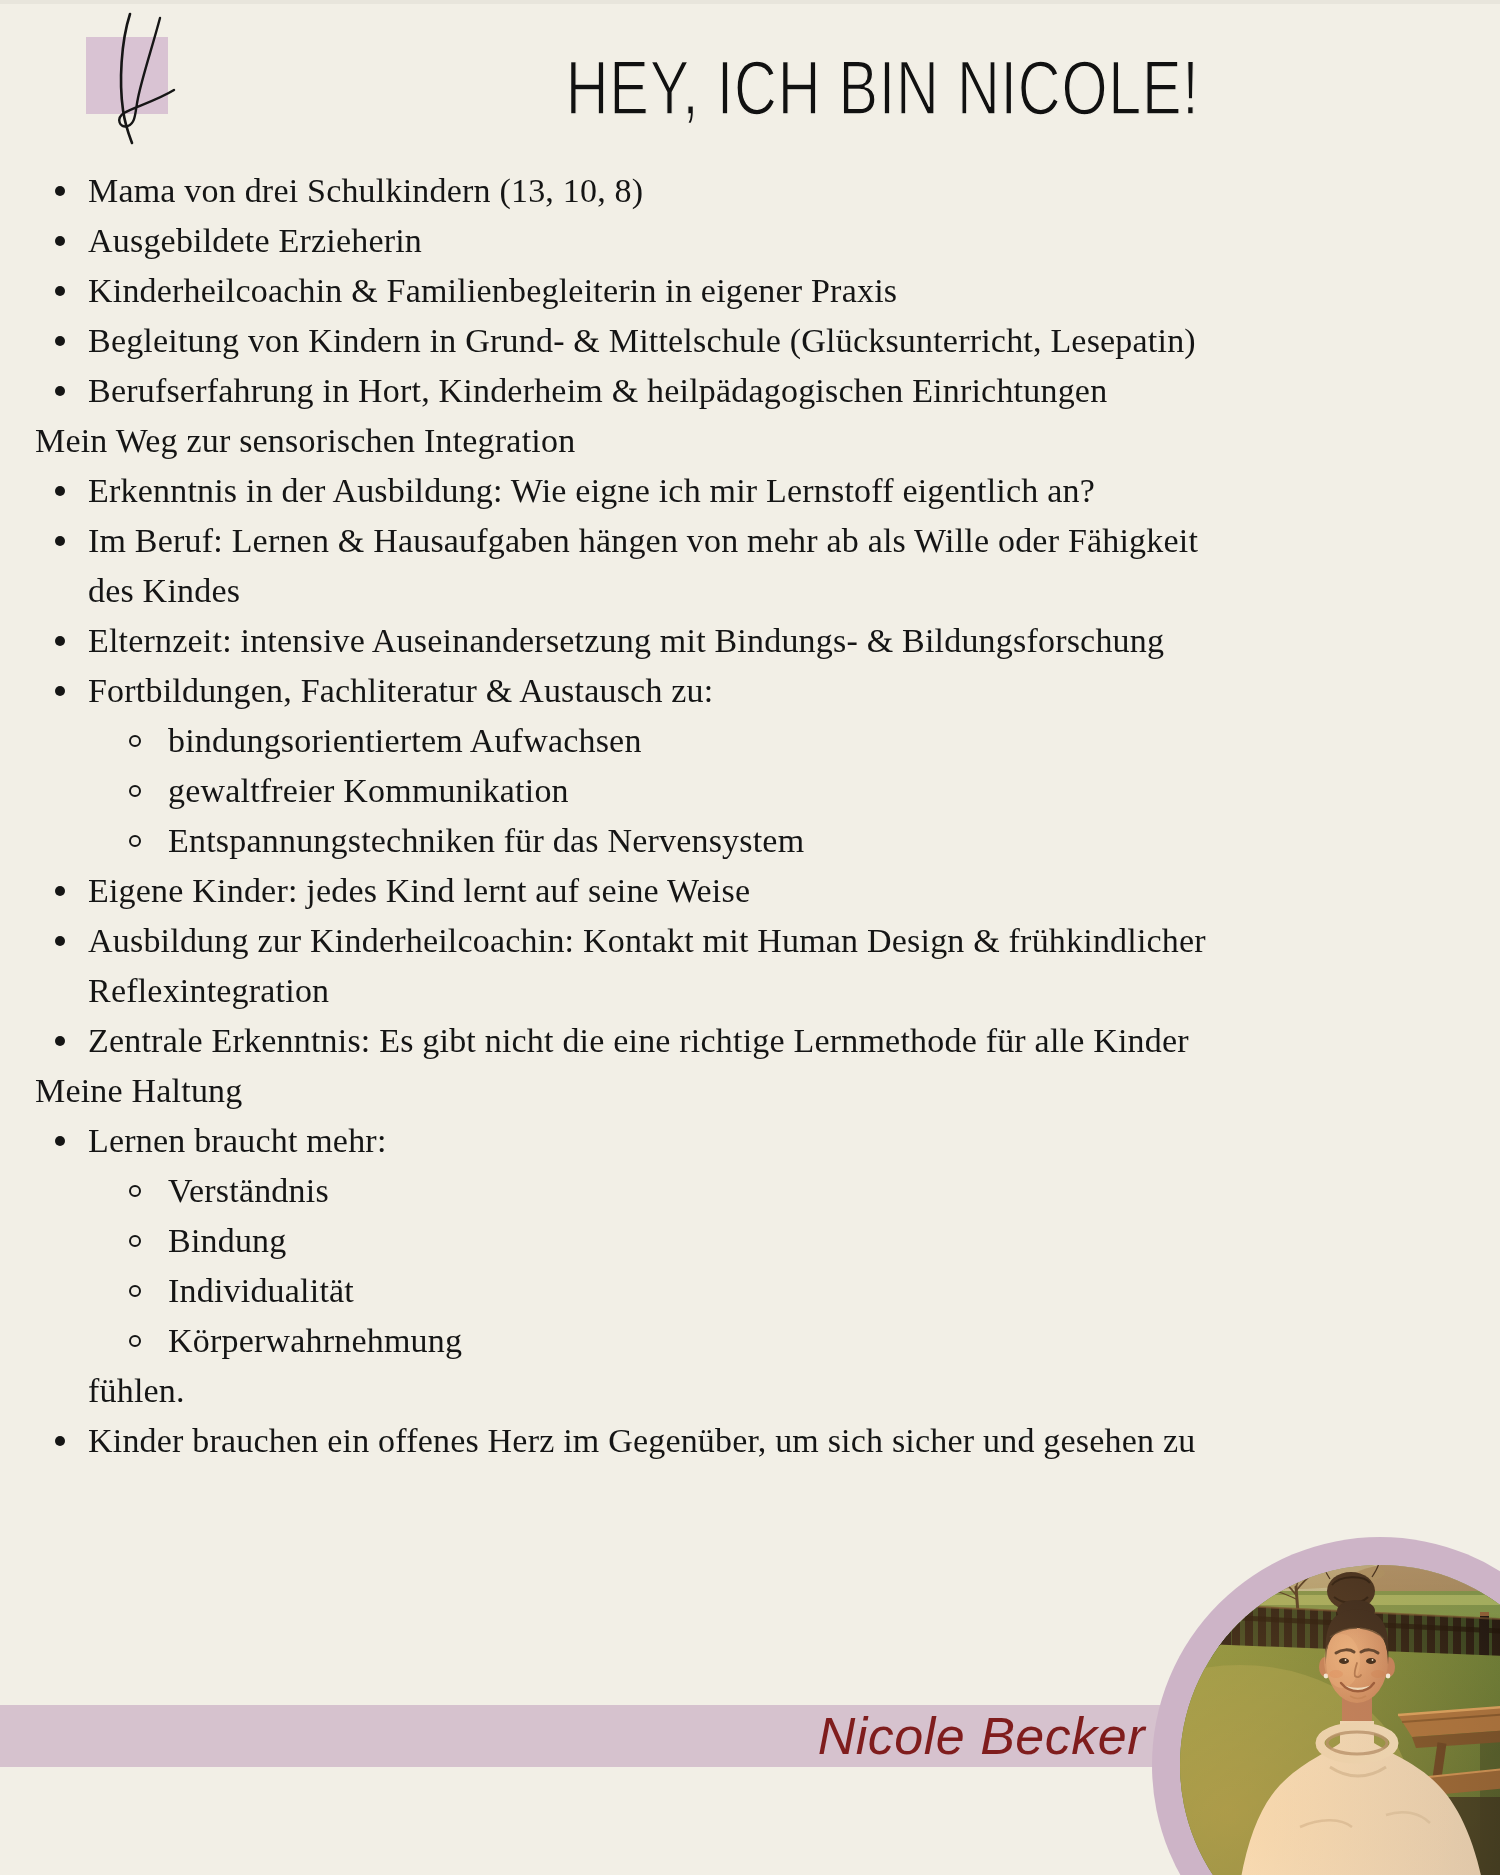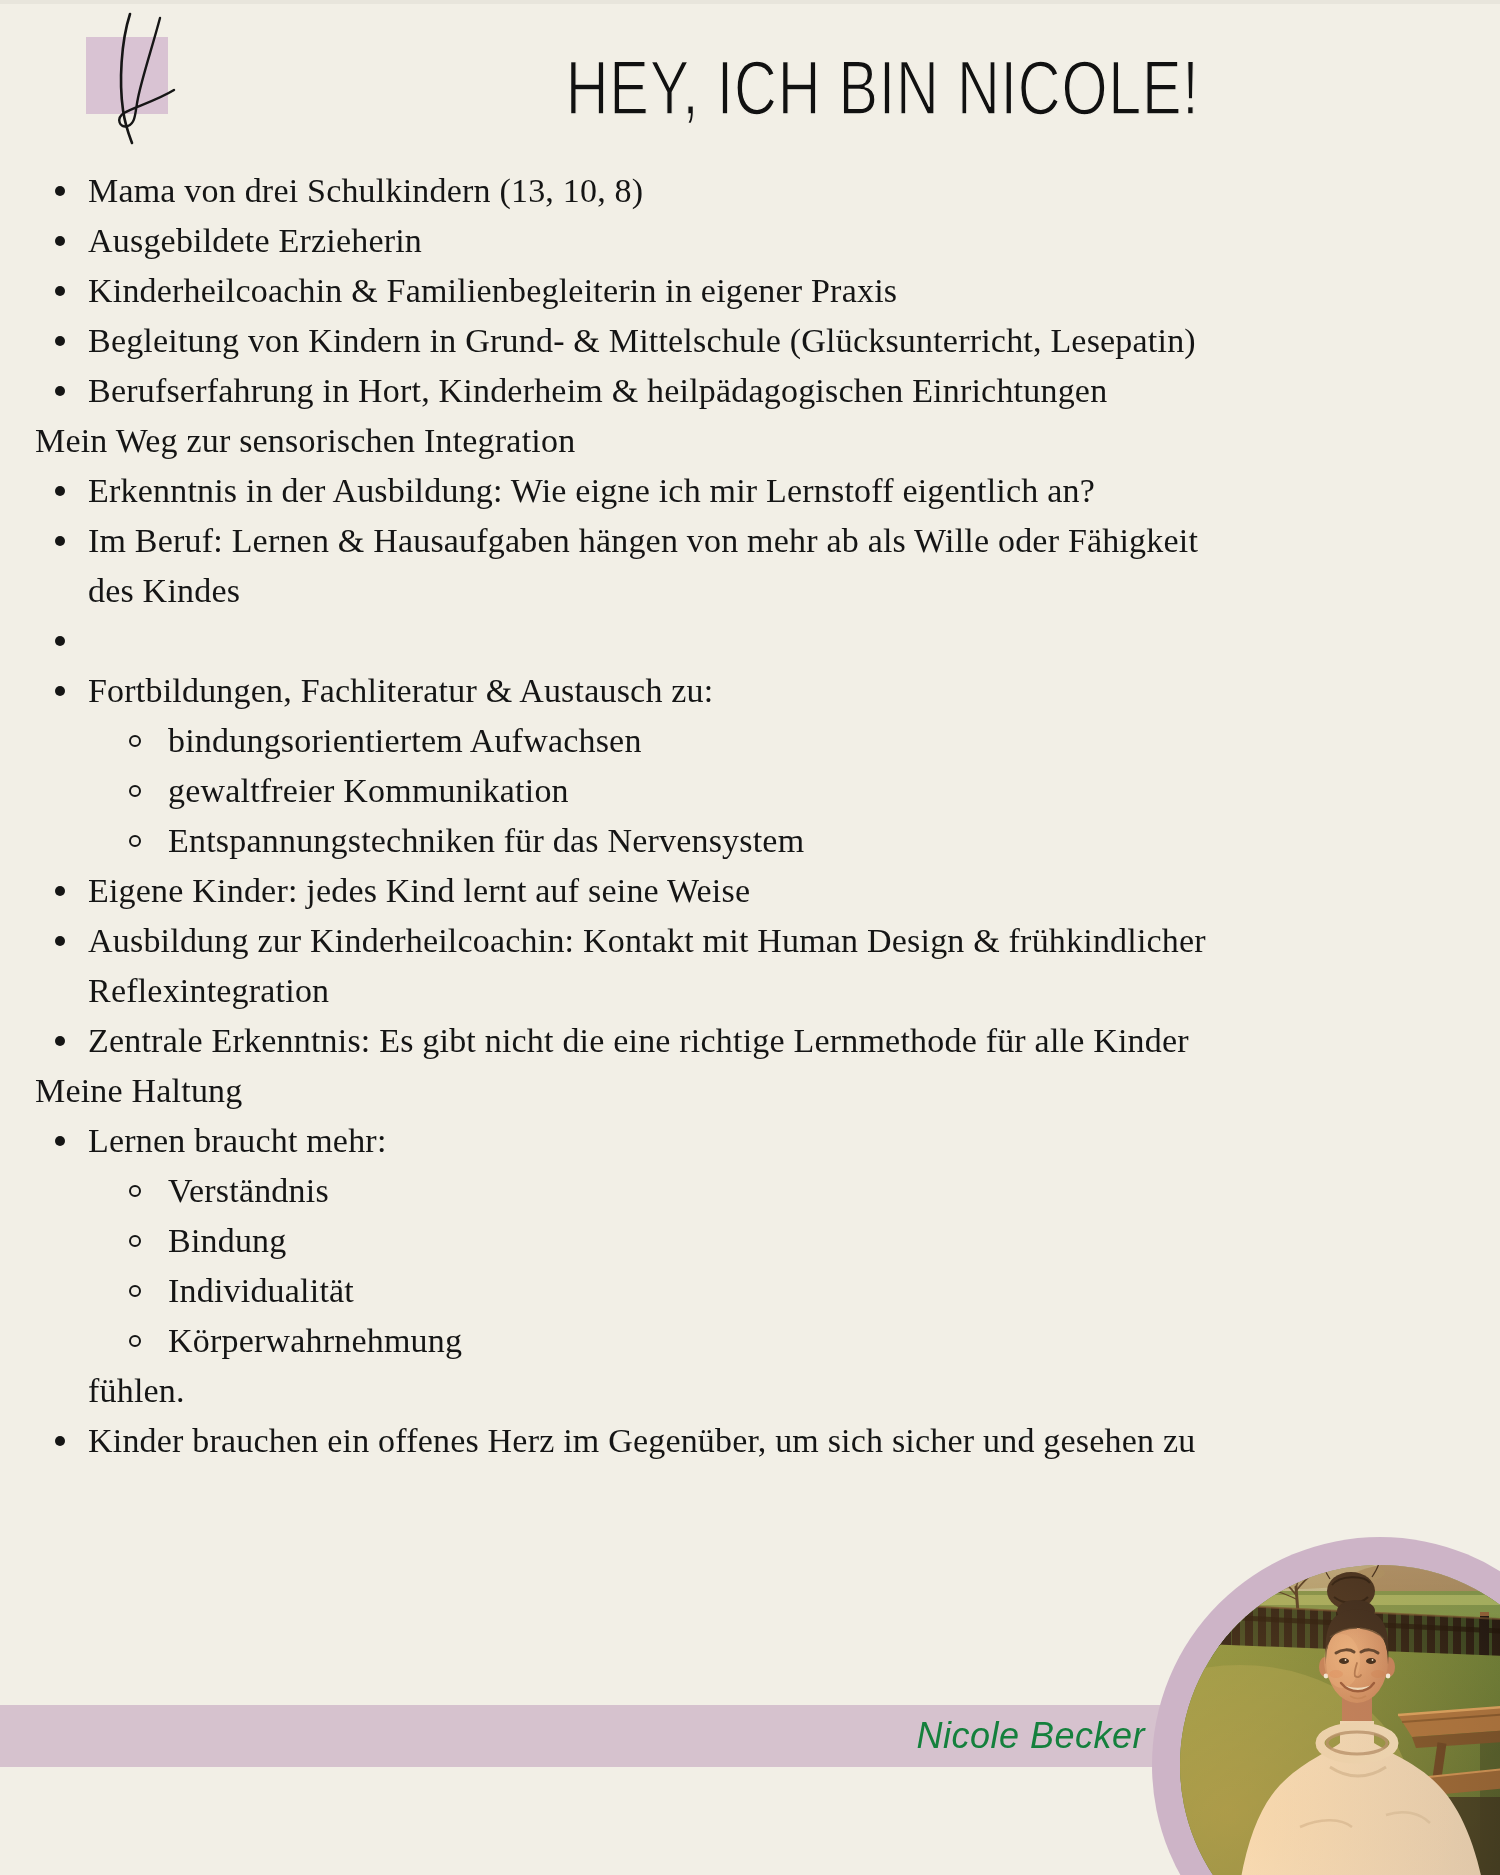--- a/index.html
+++ b/index.html
@@ -30,21 +30,21 @@
   .line.sec{padding-left:0;}
   .line.b1,.line.cont{padding-left:53px;}
   .line.b2{padding-left:133px;}
   .marker{position:absolute;top:50%;transform:translateY(-50%);box-sizing:border-box;}
   .b1 .marker{left:20px;width:10px;height:10px;border-radius:50%;background:#151515;}
   .b2 .marker{left:94px;width:12px;height:12px;border-radius:50%;border:2.5px solid #151515;background:transparent;}
   
   .accent-bar{position:absolute;left:0;top:1701px;width:1245px;height:62px;background:#d6c2ce;}
   .author{
     position:absolute;top:1701px;right:355px;height:62px;line-height:62px;
-    font-size:36px;font-style:italic;letter-spacing:.5px;color:#15803d;white-space:nowrap;
+    font-size:52px;font-style:italic;letter-spacing:.5px;color:#7f1d1d;white-space:nowrap;
   }
   
   .photo-frame{
     position:absolute;left:1152px;top:1533px;width:456px;height:456px;
     border-radius:50%;background:#cdb4c7;
   }
   .photo-clip{
     position:absolute;left:28px;top:28px;width:400px;height:400px;
     border-radius:50%;overflow:hidden;background:#6f8742;
   }
@@ -95,20 +95,21 @@
       </div>
       <div class="line b1">
         <span class="marker"></span>
         <span>Im Beruf: Lernen &amp; Hausaufgaben hängen von mehr ab als Wille oder Fähigkeit</span>
       </div>
       <div class="line cont">
         <span>des Kindes</span>
       </div>
       <div class="line b1">
         <span class="marker"></span>
+        <span>Elternzeit: intensive Auseinandersetzung mit Bindungs- &amp; Bildungsforschung</span>
       </div>
       <div class="line b1">
         <span class="marker"></span>
         <span>Fortbildungen, Fachliteratur &amp; Austausch zu:</span>
       </div>
       <div class="line b2">
         <span class="marker"></span>
         <span>bindungsorientiertem Aufwachsen</span>
       </div>
       <div class="line b2">

